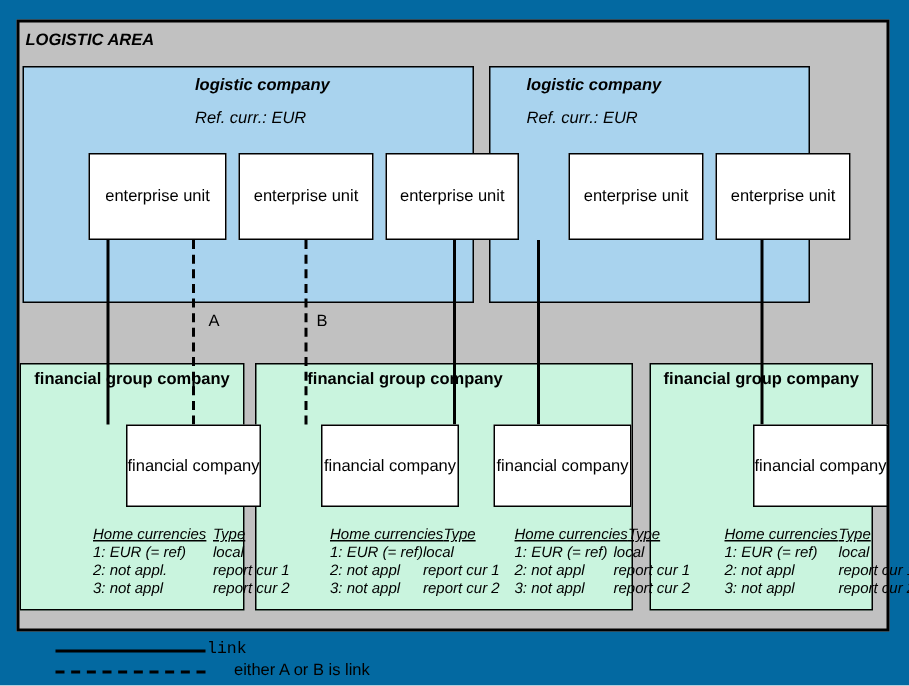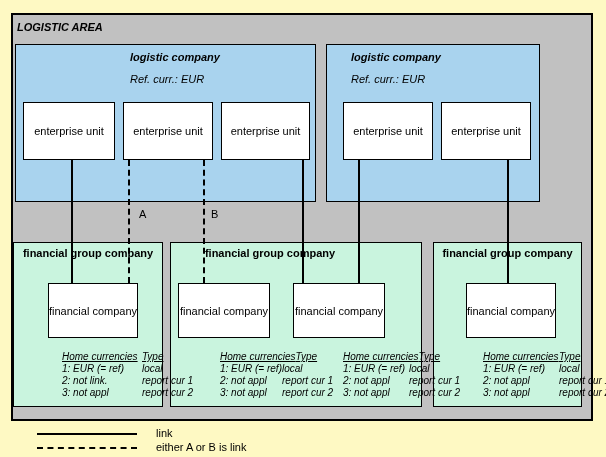--- a/index.html
+++ b/index.html
@@ -1,27 +1,27 @@
 <!DOCTYPE html>
 <html><head>
 <meta charset="utf-8">
 <style>
   html,body{margin:0;padding:0;background:#ffffff;}
   .page{
-    position:relative;width:606px;height:457px;background:#fef9c3;
+    position:relative;width:606px;height:457px;background:#0369a1;
     font-family:"Liberation Sans",sans-serif;color:#000;overflow:hidden;
   }
   .rect{position:absolute;box-sizing:border-box;border:1.5px solid #000;}
   .outer-rect{background:#c1c1c1;border-width:2px;}
   .blue-rect{background:#a9d3ee;}
   .green-rect{background:#c9f4de;}
   .white-box{
     position:absolute;box-sizing:border-box;border:1.5px solid #000;background:#ffffff;
     display:flex;align-items:center;justify-content:center;
-    font-size:11px;white-space:nowrap;
+    font-size:11px;white-space:nowrap;margin-left:36px;
   }
   .txt{position:absolute;font-size:11px;line-height:13px;white-space:nowrap;}
   .bold{font-weight:bold;font-style:italic;}
   .italic{font-style:italic;}
   .grp-title{position:absolute;top:247px;font-size:11px;font-weight:bold;text-align:center;white-space:nowrap;}
   .vline{position:absolute;top:160px;height:123px;width:0;border-left:2px solid #000;}
   .vline.dashed{border-left-style:dashed;}
   .cur-table{position:absolute;top:351px;font-size:10px;font-style:italic;line-height:12px;margin-left:40px;}
   .t-row{display:flex;white-space:nowrap;}
   .t-c1{flex:0 0 var(--c1w);}
@@ -90,21 +90,21 @@
   <div class="cur-table" style="left:22px;--c1w:80px;">
     <div class="t-row t-head">
       <span class="t-c1">Home currencies</span>
       <span>Type</span>
     </div>
     <div class="t-row">
       <span class="t-c1">1: EUR (= ref)</span>
       <span>local</span>
     </div>
     <div class="t-row">
-      <span class="t-c1">2: not link.</span>
+      <span class="t-c1">2: not appl.</span>
       <span>report cur 1</span>
     </div>
     <div class="t-row">
       <span class="t-c1">3: not appl</span>
       <span>report cur 2</span>
     </div>
   </div>
 
   <div class="cur-table" style="left:180px;--c1w:62px;">
     <div class="t-row t-head">
@@ -158,18 +158,18 @@
       <span>report cur 1</span>
     </div>
     <div class="t-row">
       <span class="t-c1">3: not appl</span>
       <span>report cur 2</span>
     </div>
   </div>
 
   <div>
     <div class="legend-line" style="left:37px;top:433px;"></div>
-    <div class="legend-label" style="left:156px;top:427px;">link</div>
+    <div class="legend-label" style="left:138px;top:427px;font-family:Liberation Mono, monospace;">link</div>
     <div class="legend-line dashed" style="left:37px;top:447px;"></div>
     <div class="legend-label" style="left:156px;top:441px;text-align:right;">either A or B is link</div>
   </div>
 
 </div>
 
 </body></html>

